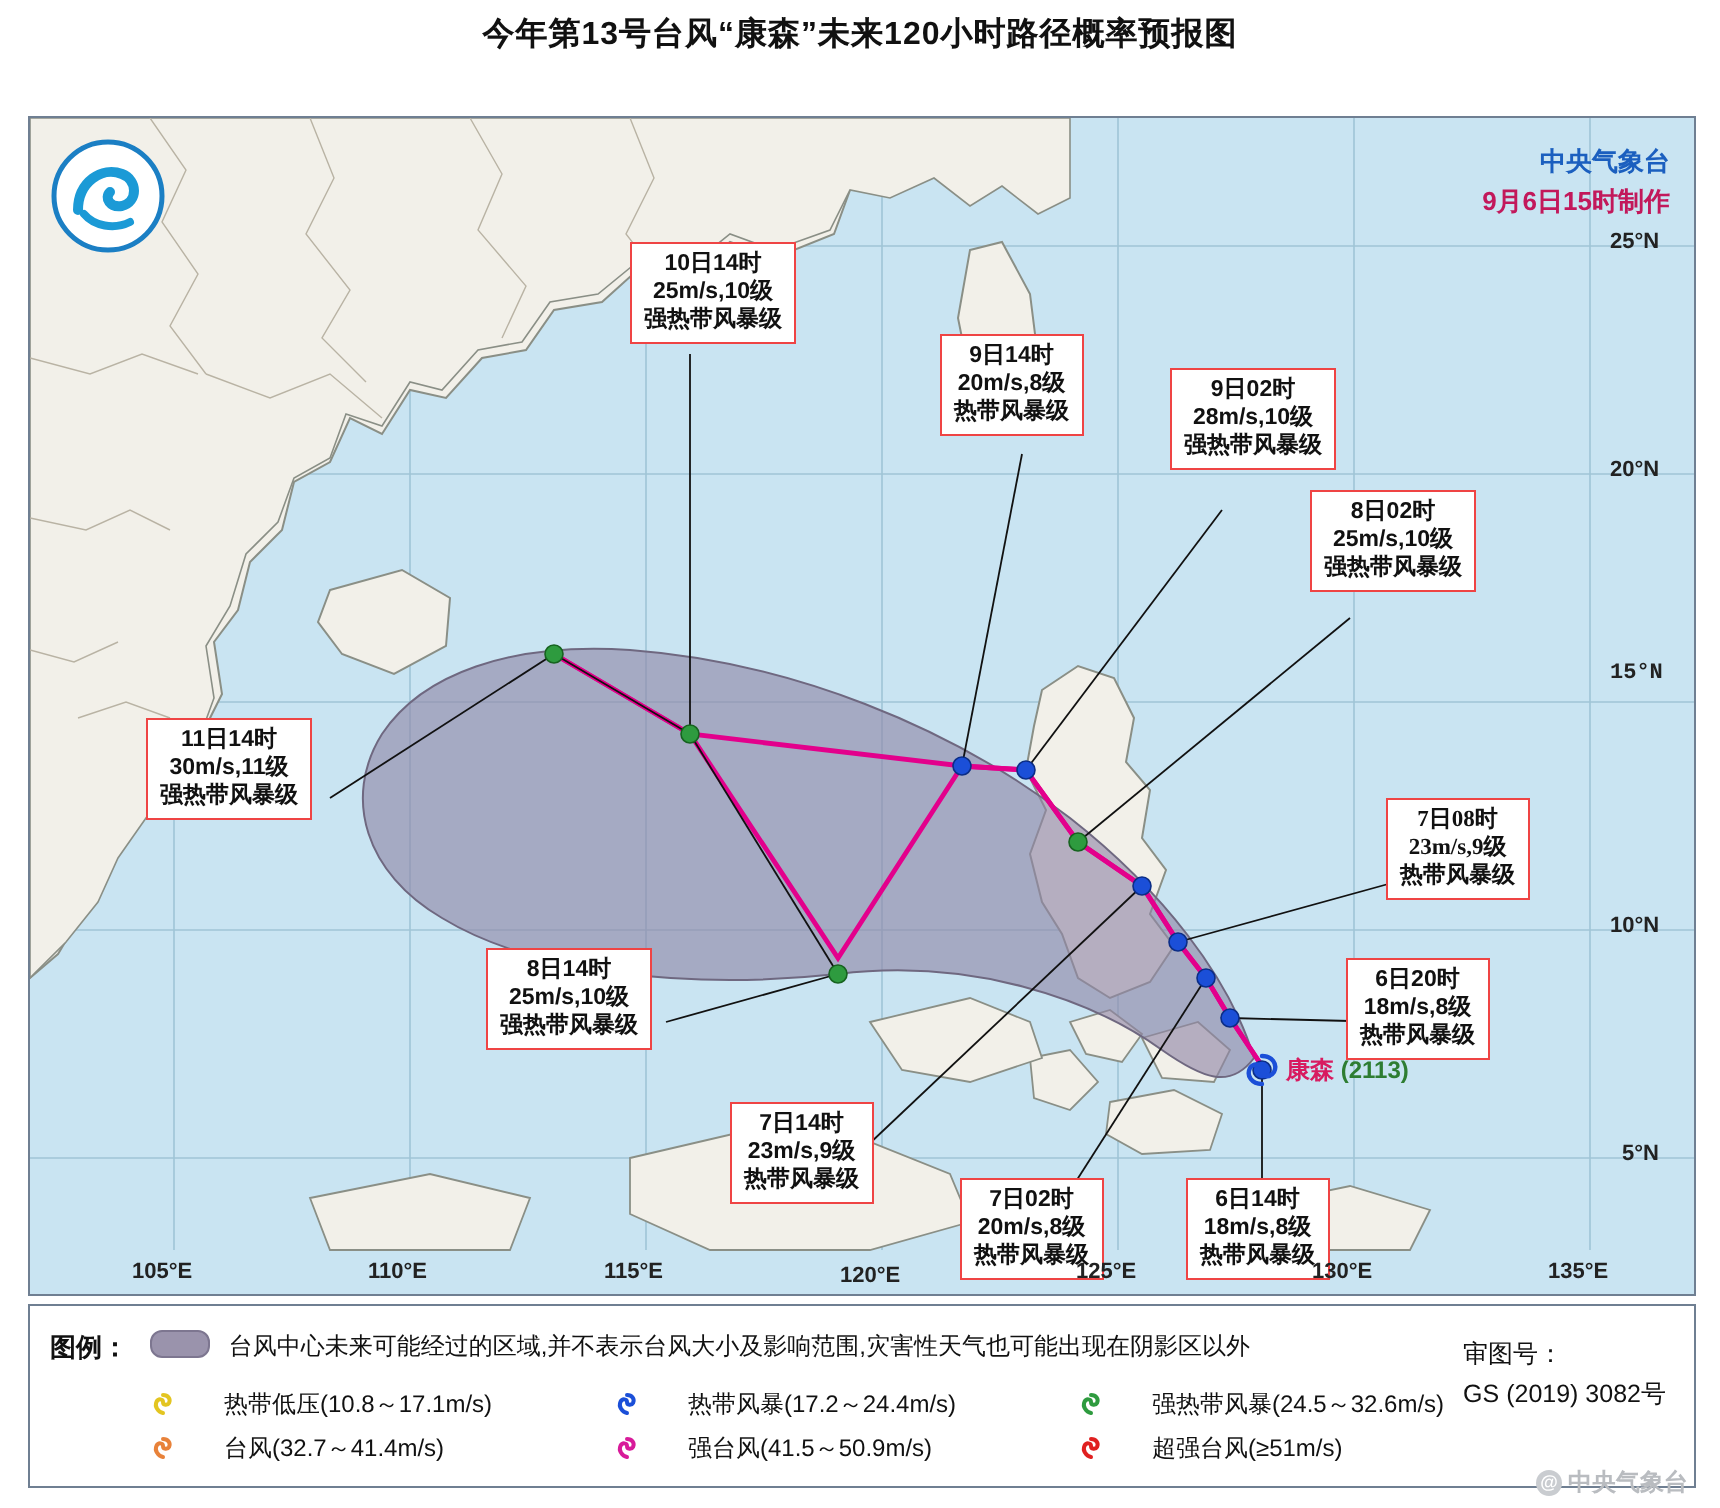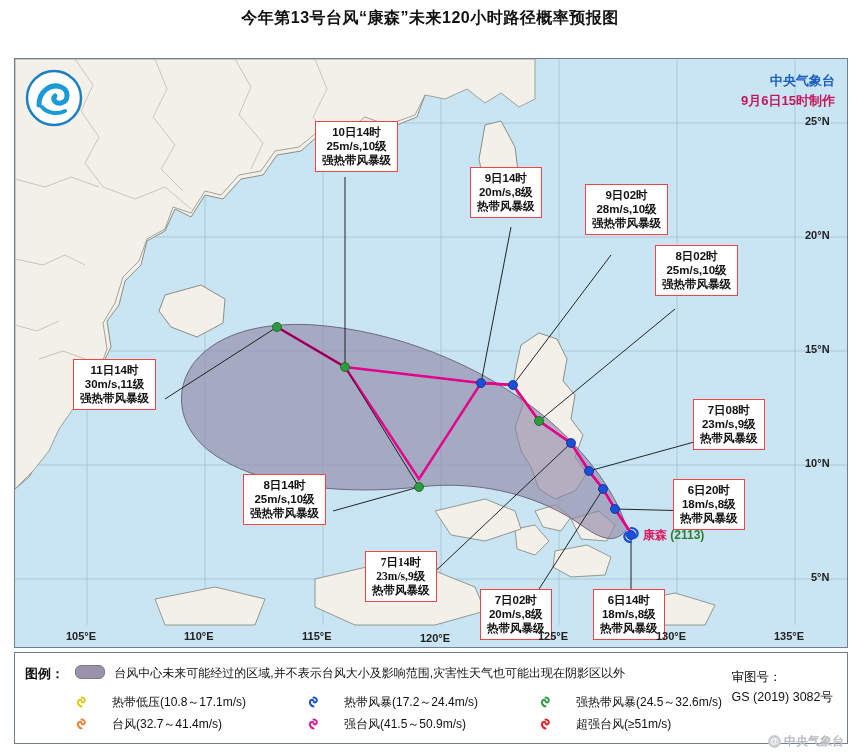--- a/index.html
+++ b/index.html
@@ -229,36 +229,36 @@
   <div class="callout" style="left:640px;top:186px;">
     <div>8日02时</div>
     <div>25m/s,10级</div>
     <div>强热带风暴级</div>
   </div>
   <div class="callout" style="left:58px;top:300px;">
     <div>11日14时</div>
     <div>30m/s,11级</div>
     <div>强热带风暴级</div>
   </div>
-  <div class="callout" style="left:678px;top:340px;">
+  <div class="callout" style="left:678px;top:340px;font-family:Liberation Serif, serif;">
     <div>7日08时</div>
     <div>23m/s,9级</div>
     <div>热带风暴级</div>
   </div>
   <div class="callout" style="left:658px;top:420px;">
     <div>6日20时</div>
     <div>18m/s,8级</div>
     <div>热带风暴级</div>
   </div>
   <div class="callout" style="left:228px;top:415px;">
     <div>8日14时</div>
     <div>25m/s,10级</div>
     <div>强热带风暴级</div>
   </div>
-  <div class="callout" style="left:350px;top:492px;font-family:Liberation Serif, serif;">
+  <div class="callout" style="left:350px;top:492px;">
     <div>7日14时</div>
     <div>23m/s,9级</div>
     <div>热带风暴级</div>
   </div>
   <div class="callout" style="left:465px;top:530px;">
     <div>7日02时</div>
     <div>20m/s,8级</div>
     <div>热带风暴级</div>
   </div>
   <div class="callout" style="left:578px;top:530px;">
@@ -267,21 +267,21 @@
     <div>热带风暴级</div>
   </div>
 
   <div class="storm-name" style="left:628px;top:468px;">
     <span>康森</span>
     <span class="num">(2113)</span>
   </div>
 
   <div class="axis-label" style="left:790px;top:56px;">25°N</div>
   <div class="axis-label" style="left:790px;top:170px;">20°N</div>
-  <div class="axis-label" style="left:790px;top:284px;">15°N</div>
+  <div class="axis-label" style="left:790px;top:272px;font-family:Liberation Mono, monospace;">15°N</div>
   <div class="axis-label" style="left:790px;top:398px;">10°N</div>
   <div class="axis-label" style="left:796px;top:512px;">5°N</div>
 </div>
 
 <div class="axis-label" style="left:66px;top:630px;">105°E</div>
 <div class="axis-label" style="left:184px;top:630px;">110°E</div>
 <div class="axis-label" style="left:302px;top:630px;">115°E</div>
 <div class="axis-label" style="left:420px;top:632px;">120°E</div>
 <div class="axis-label" style="left:538px;top:630px;">125°E</div>
 <div class="axis-label" style="left:656px;top:630px;">130°E</div>

